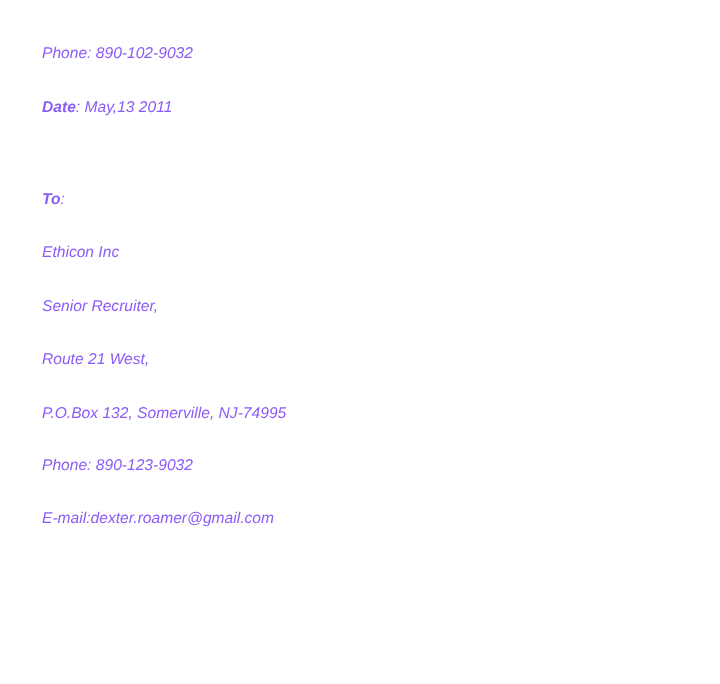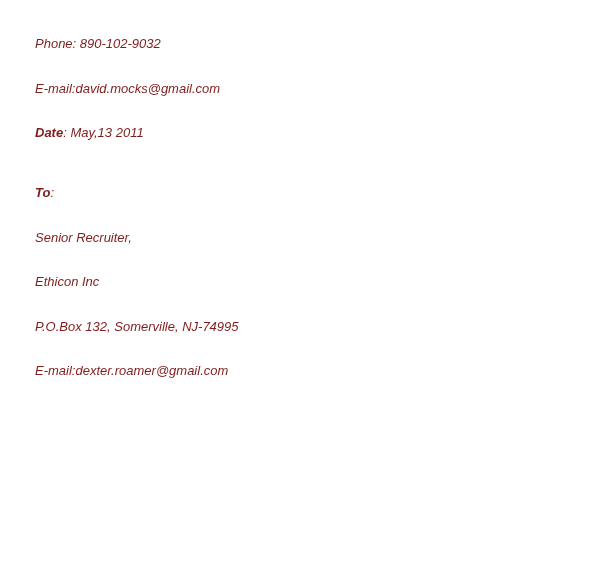--- a/index.html
+++ b/index.html
@@ -8,50 +8,51 @@
     background: #ffffff;
   }
   .page {
     position: relative;
     width: 600px;
     height: 570px;
     background: #ffffff;
     overflow: hidden;
     font-family: "Liberation Sans", sans-serif;
     font-style: italic;
-    color: #7f1d1d;
+    color: #8b5cf6;
     border-radius: 23px;
   }
   .content {
     position: absolute;
     left: 35px;
     top: -7px;
     width: 560px;
     font-size: 13px;
     line-height: 14.8px;
     white-space: pre;
   }
   .line { white-space: pre; }
   .b { font-weight: bold; text-align: right; }
-  .mt-to        { margin-top: 1px; }
+  .mt-to        { margin-top: 18px; }
 </style>
 </head>
 <body>
 
 <div class="page">
   <div class="content">
 
     <div class="line">Phone: 890-102-9032</div>
-    <div class="line">E-mail:david.mocks@gmail.com</div>
     <div class="line"><span class="b">Date</span><span>: May,13 2011</span></div>
 
     <div class="line mt-to"><span class="b">To</span><span>:</span></div>
+    <div class="line">Ethicon Inc</div>
     <div class="line">Senior Recruiter,</div>
-    <div class="line">Ethicon Inc</div>
+    <div class="line">Route 21 West,</div>
     <div class="line">P.O.Box 132, Somerville, NJ-74995</div>
+    <div class="line">Phone: 890-123-9032</div>
     <div class="line">E-mail:dexter.roamer@gmail.com</div>
 
     
 
     
     
     
     
     
 

